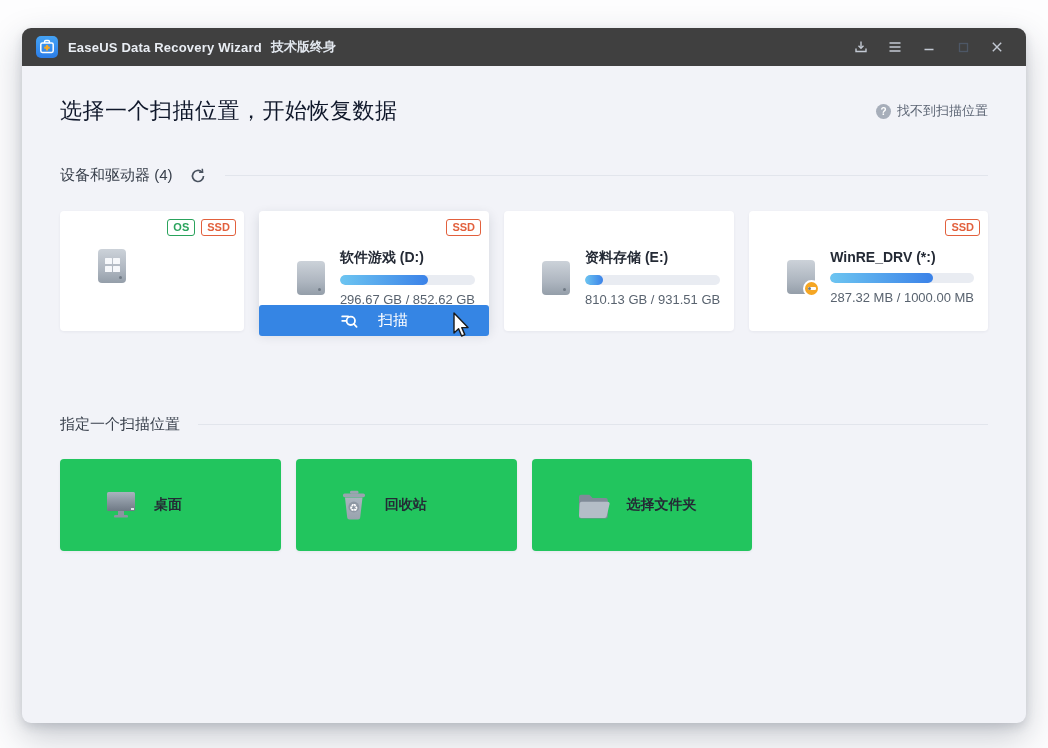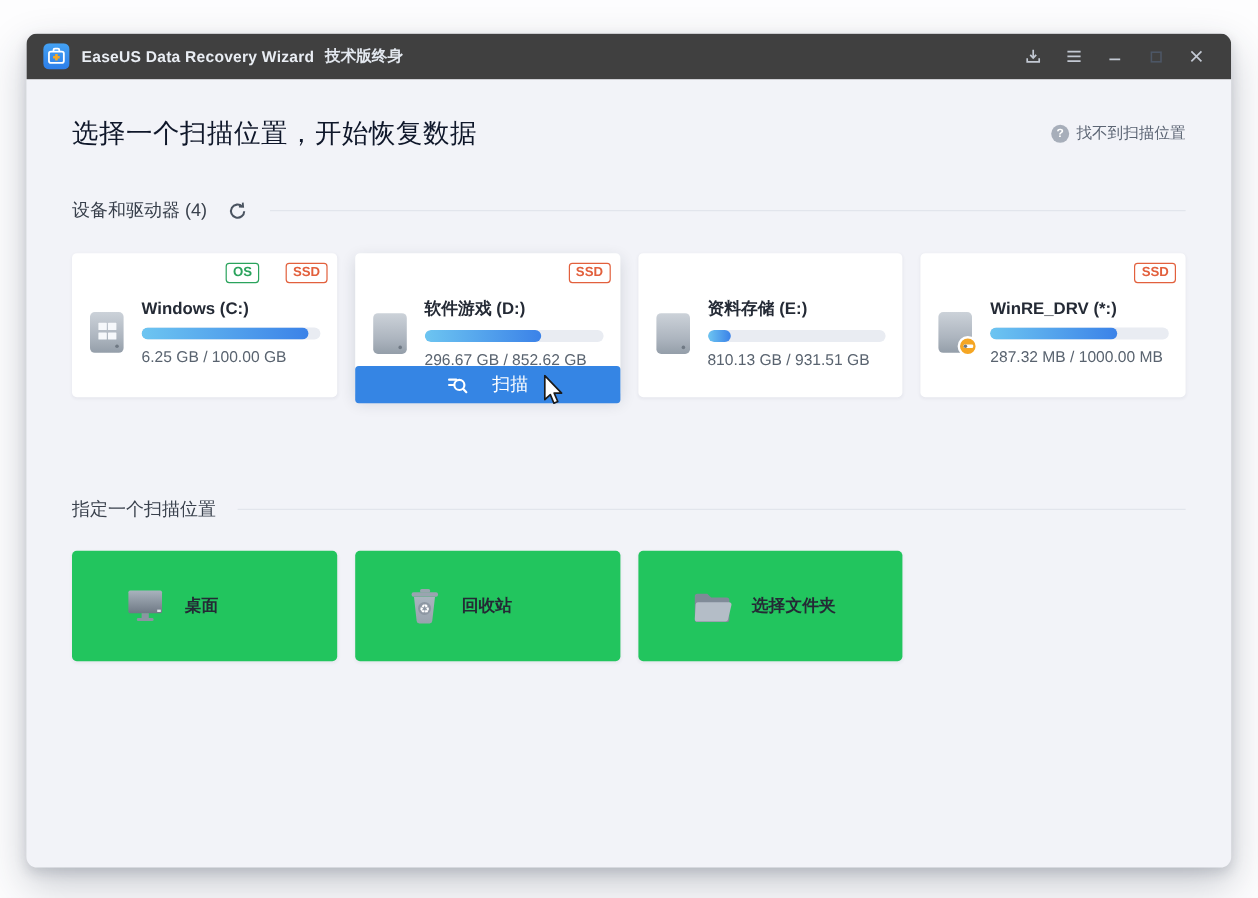--- a/index.html
+++ b/index.html
@@ -28,27 +28,27 @@
     font-size:10px;font-weight:bold;display:flex;align-items:center;justify-content:center;
     margin-right:6px;}
   .section-row{display:flex;align-items:center;margin-top:40px;}
   .section-row.second{margin-top:84px;}
   .section-label{font-size:15px;color:#39404c;}
   .refresh-btn{margin-left:16px;width:18px;height:18px;color:#4a5360;cursor:pointer;}
   .divider{flex:1;height:1px;background:#e2e5ec;margin-left:18px;}
   
   .cards{display:grid;grid-template-columns:repeat(4,1fr);gap:15px;margin-top:26px;}
   .card{background:#fff;border-radius:4px;position:relative;height:120px;
-    box-shadow:0 1px 3px rgba(30,40,60,.06);cursor:pointer;}
+    box-shadow:0 1px 3px rgba(30,40,60,.06);cursor:pointer;padding-left:23px;}
   .card.hovered{box-shadow:0 4px 12px rgba(30,40,60,.14);}
   .badges{position:absolute;top:8px;right:8px;display:flex;gap:6px;}
   .badge{font-size:11px;font-weight:bold;border:1px solid;border-radius:3px;
     padding:1px 5px;line-height:13px;background:#fff;}
   .badge-os{color:#2aa35c;border-color:#2aa35c;}
-  .badge-ssd{color:#e2603d;border-color:#e2603d;margin-left:16px;}
+  .badge-ssd{color:#e2603d;border-color:#e2603d;}
   .drive-body{display:flex;align-items:center;padding:38px 14px 0 15px;}
   .drive-icon{width:28px;height:34px;border-radius:4px;position:relative;flex:0 0 auto;
     background:linear-gradient(#ccd2d9,#adb5bf 62%,#949ea9);}
   .drive-icon::after{content:'';position:absolute;right:4px;bottom:4px;width:3px;height:3px;
     border-radius:50%;background:#6f7984;}
   .win-logo{position:absolute;left:7px;top:9px;width:15px;height:14px;display:grid;
     grid-template-columns:1fr 1fr;grid-template-rows:1fr 1fr;gap:1.5px;}
   .win-logo div{background:#f6f8fb;border-radius:.5px;}
   .minus-badge{position:absolute;right:-5px;bottom:-3px;width:13px;height:13px;
     border-radius:50%;background:#f5a623;border:2px solid #fff;}
@@ -152,27 +152,20 @@
         </div>
         <div class="drive-body">
           <div class="drive-icon">
             <div class="win-logo">
                 <div></div>
                 <div></div>
                 <div></div>
                 <div></div>
               </div>
           </div>
-          <div class="drive-info">
-            <div class="drive-name">Windows (C:)</div>
-            <div class="bar-track">
-              <div class="bar-fill" style="width: 93.75%;"></div>
-            </div>
-            <div class="drive-usage">6.25 GB / 100.00 GB</div>
-          </div>
         </div>
       </div>
 
       <div class="card hovered">
         <div class="badges">
           <span class="badge badge-ssd">SSD</span>
         </div>
         <div class="drive-body">
           <div class="drive-icon"></div>
           <div class="drive-info">

